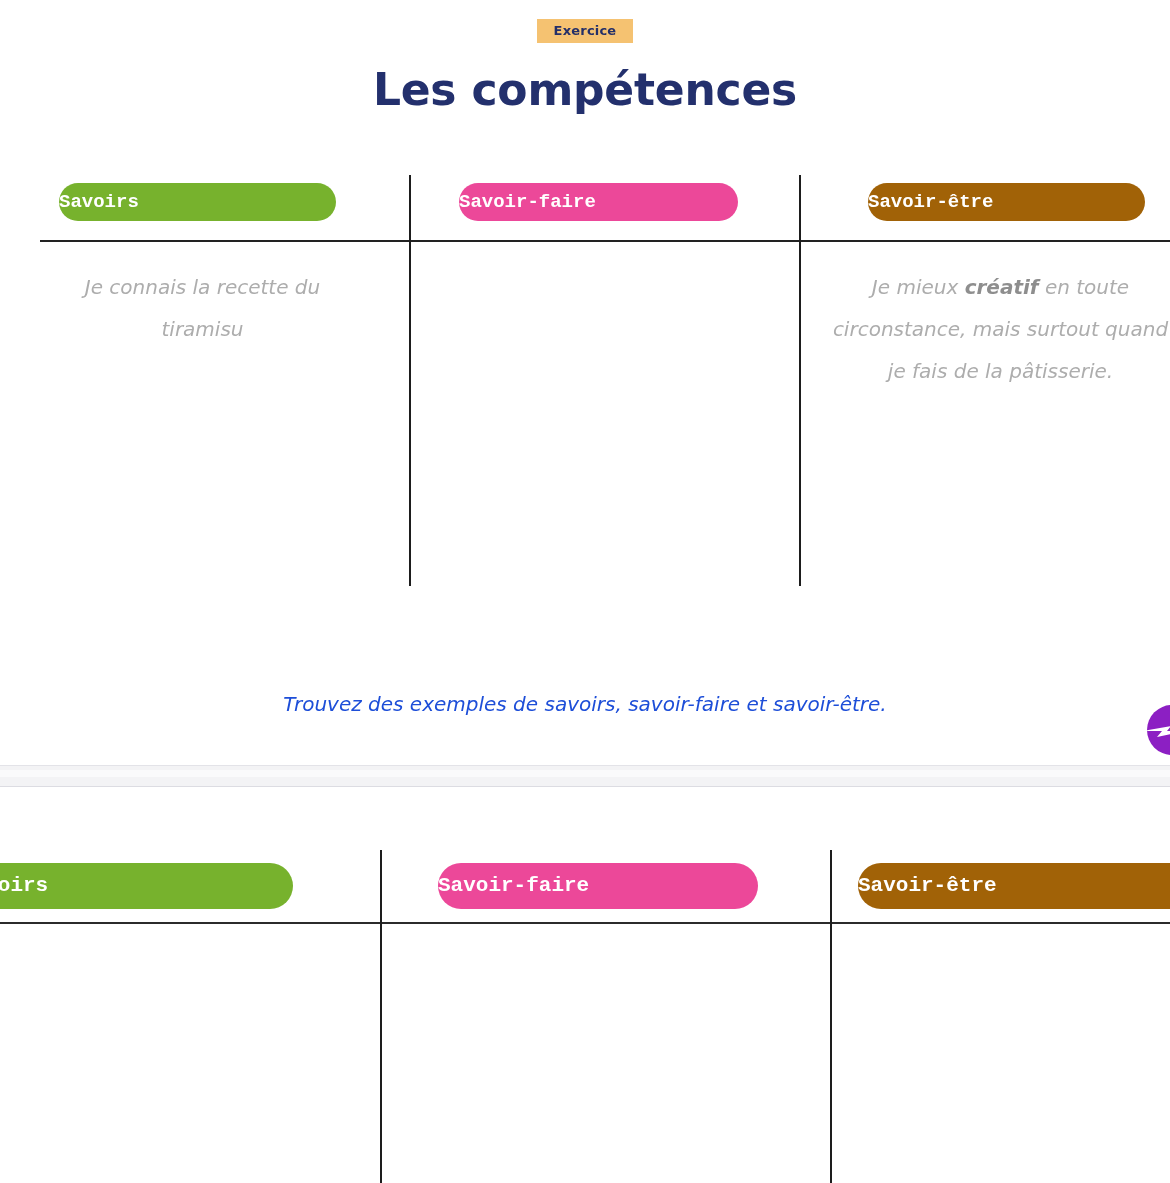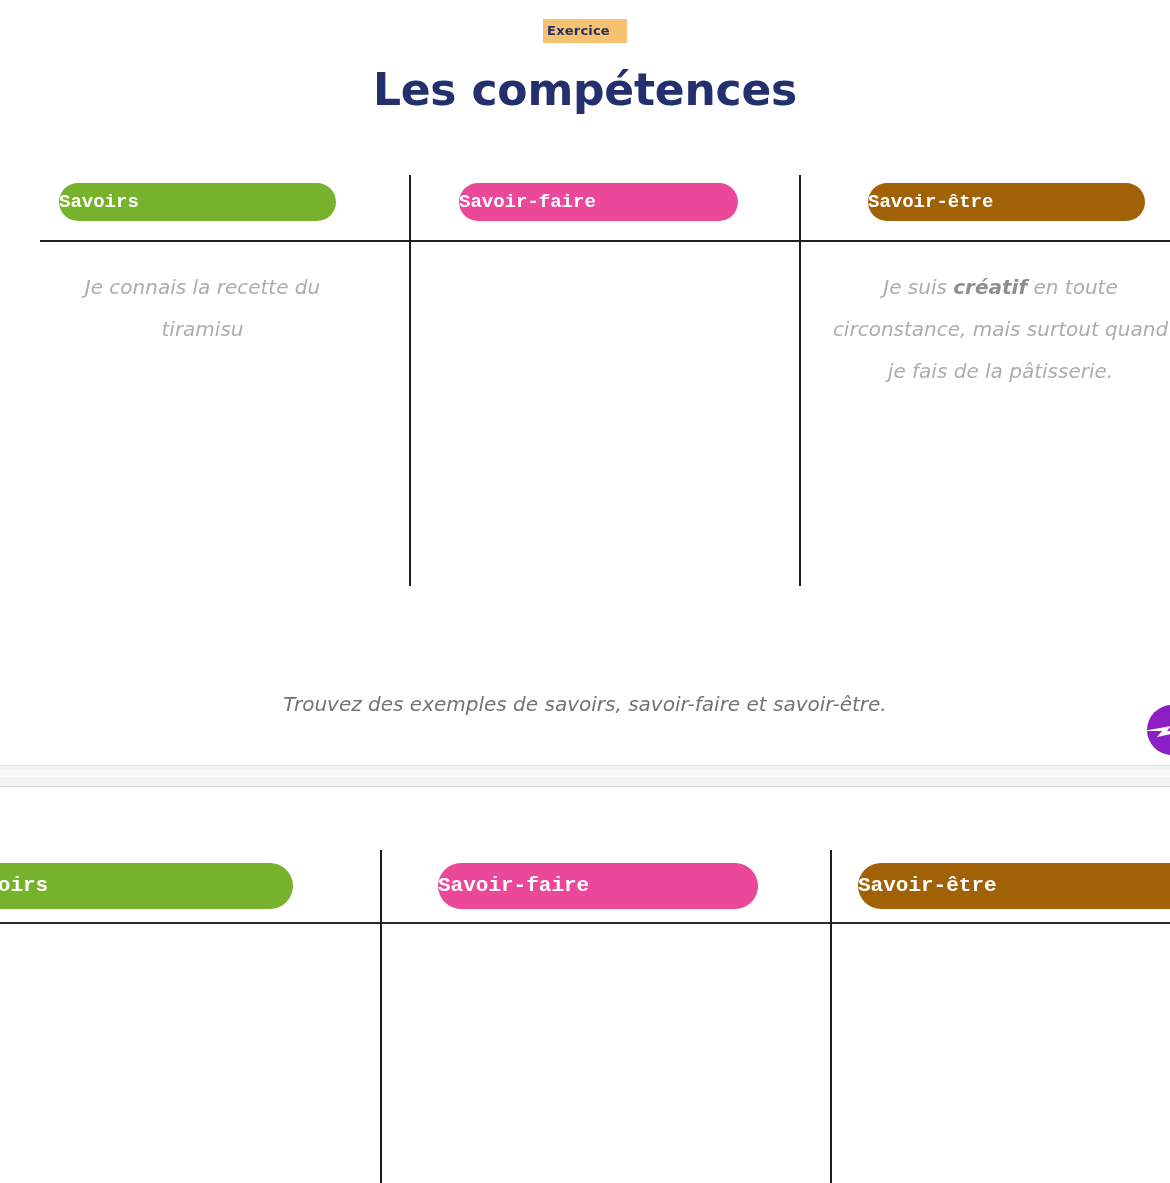--- a/index.html
+++ b/index.html
@@ -33,21 +33,21 @@
     width: 1170px;
     text-align: center;
   }
   .badge {
     display: inline-block;
     background: #f5c271;
     color: #242f68;
     font-size: 13px;
     font-weight: bold;
     letter-spacing: 0.2px;
-    padding: 4px 17px 5px 4px;
+    padding: 4px 17px 5px 17px;
     font-family: "DejaVu Sans", sans-serif;
   }
 
   .page-title {
     position: absolute;
     left: 0;
     top: 64px;
     width: 1170px;
     text-align: center;
     color: #23306d;
@@ -121,21 +121,21 @@
   .s1-cell1 { left: 45px;  top: 266px; width: 315px; }
   .s1-cell2 { left: 442px; top: 266px; width: 315px; }
   .s1-cell3 { left: 828px; top: 266px; width: 345px; }
 
   .instruction {
     position: absolute;
     left: 0;
     top: 688px;
     width: 1170px;
     text-align: center;
-    color: #737373;
+    color: #1d4ed8;
     font-style: italic;
     font-size: 20px;
     line-height: 32px;
     font-family: "DejaVu Sans", sans-serif;
   }
 
   
   .corner-badge {
     position: absolute;
     left: 1147px;
@@ -229,21 +229,21 @@
   <div class="t1-vline-a"></div>
   <div class="t1-vline-b"></div>
 
   <div class="pill green s1-pill1">Savoirs</div>
   <div class="pill blue s1-pill2">Savoir-faire</div>
   <div class="pill purple s1-pill3">Savoir-être</div>
 
   <div class="cell-text s1-cell1"><span>Je connais la recette du tiramisu</span></div>
 
 
-  <div class="cell-text s1-cell3"><span>Je suis </span><b>créatif</b><span> en toute circonstance, mais surtout quand je fais de la pâtisserie.</span></div>
+  <div class="cell-text s1-cell3"><span>Je mieux </span><b>créatif</b><span> en toute circonstance, mais surtout quand je fais de la pâtisserie.</span></div>
 
   <div class="instruction">
     <div>Trouvez des exemples de savoirs, savoir-faire et savoir-être.</div>
   </div>
 
   <div class="corner-badge">
     <svg width="46" height="28" viewBox="0 0 46 28" xmlns="http://www.w3.org/2000/svg" aria-hidden="true">
       <path d="M2 14 L30 9 L26 14 L44 14 L16 20 L21 14 Z" fill="#ffffff"></path>
     </svg>
   </div>

